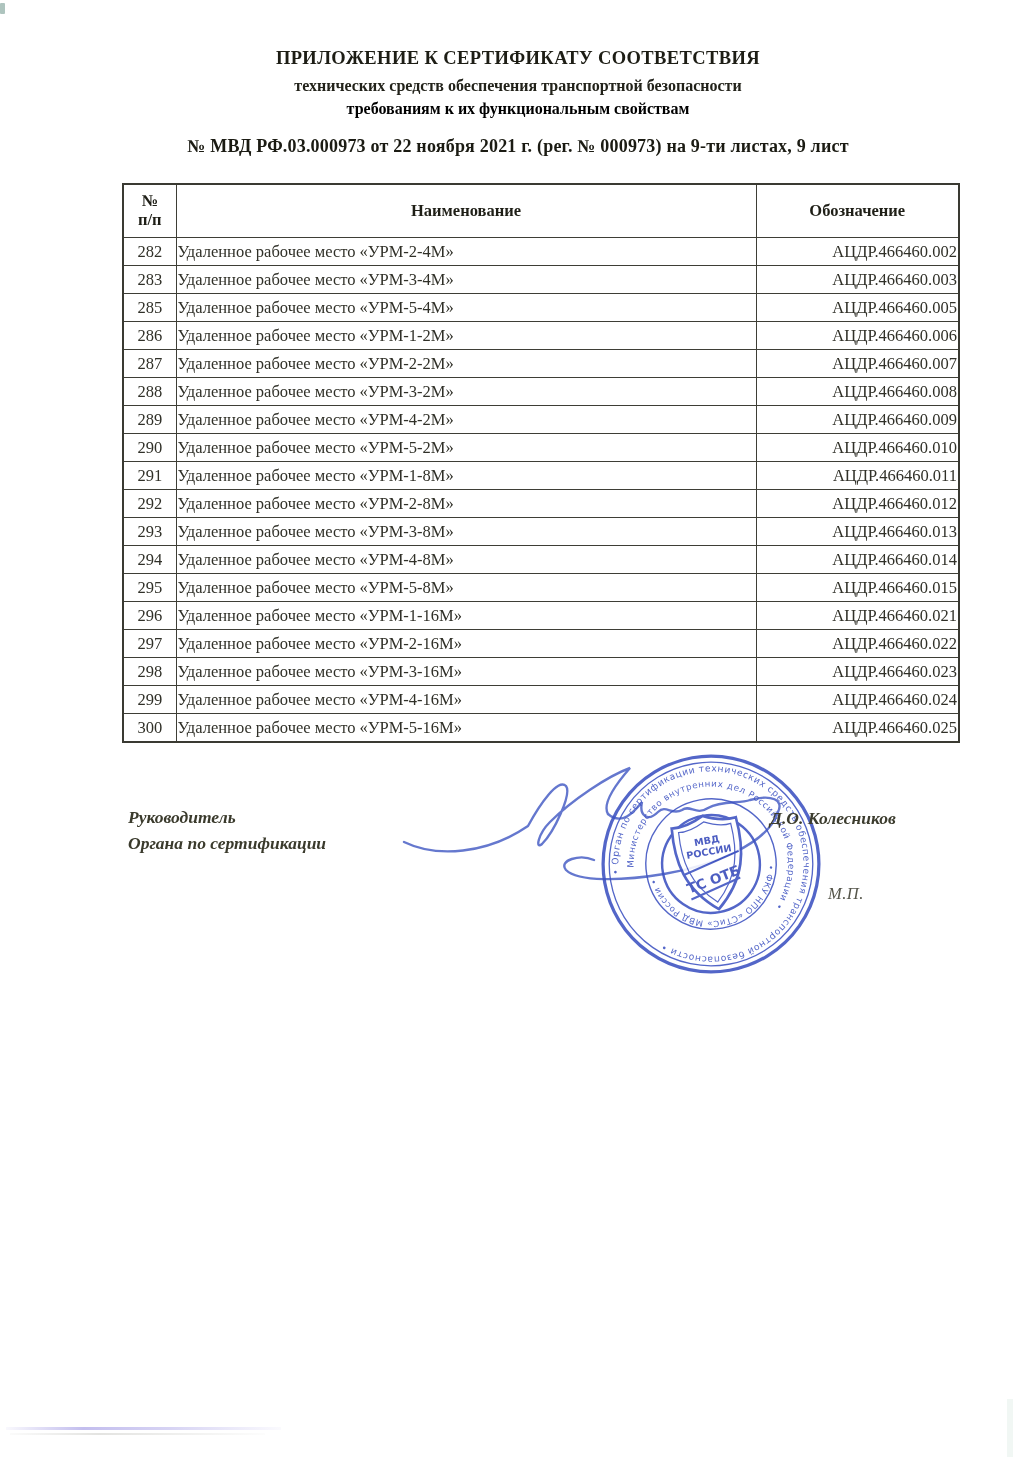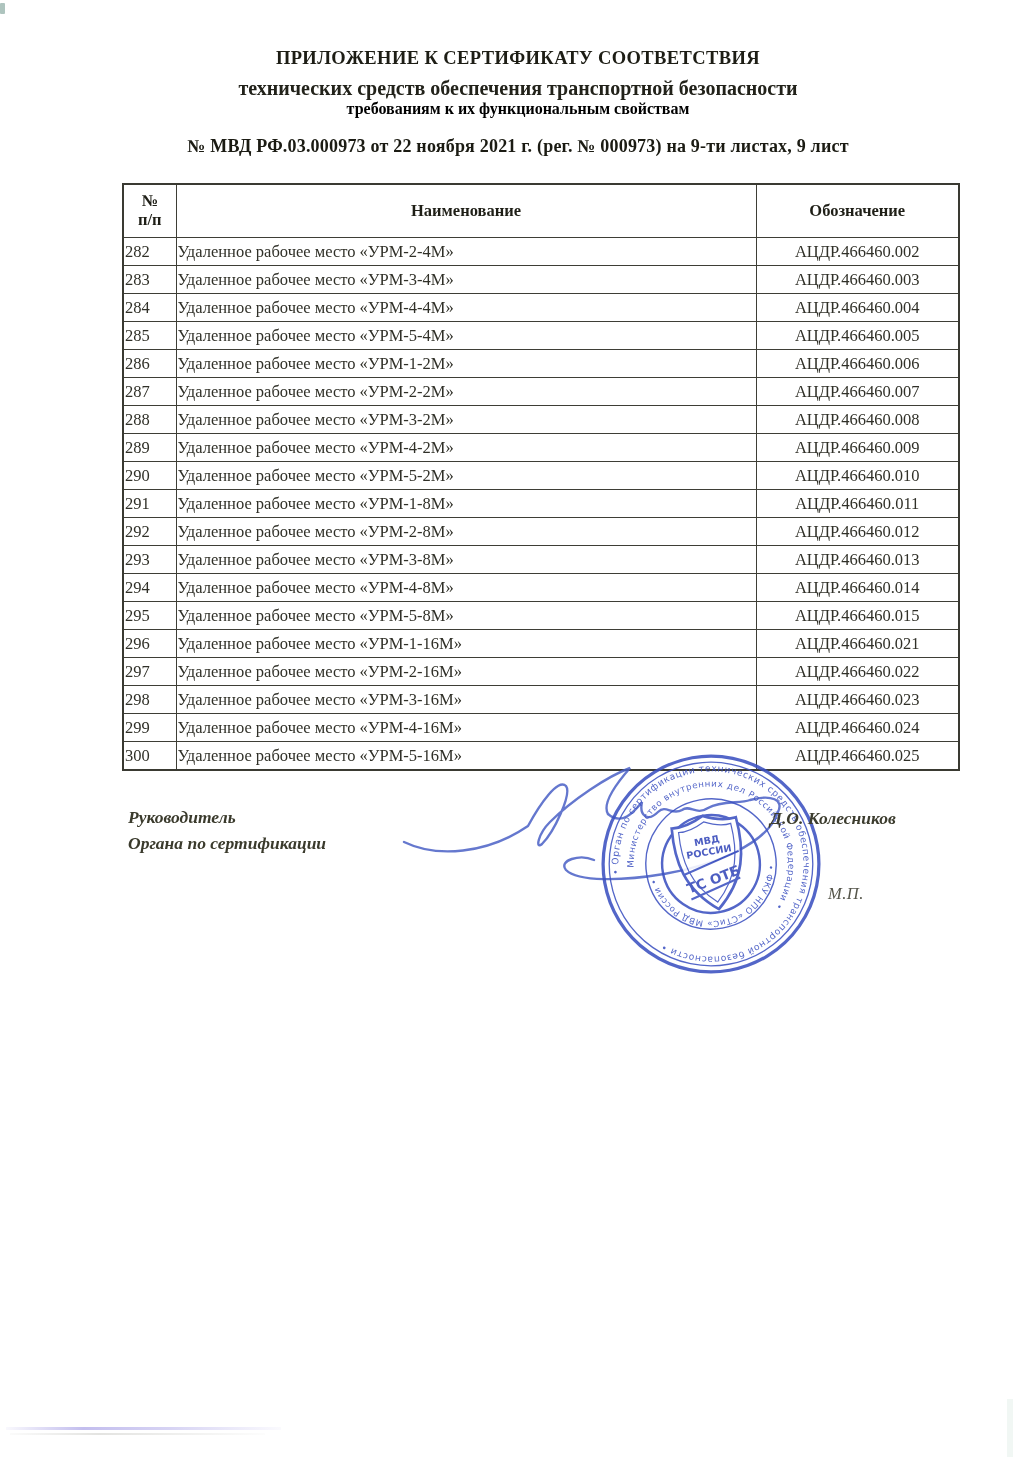--- a/index.html
+++ b/index.html
@@ -3,39 +3,39 @@
 <meta charset="utf-8">
 <style>
   html,body{margin:0;padding:0;}
   body{
     width:1024px;height:1457px;position:relative;background:#ffffff;
     font-family:"Liberation Serif", serif;color:#26261e;overflow:hidden;
   }
   .abs{position:absolute;}
   .center{left:12px;right:0;text-align:center;}
   .title-line1{top:48px;font-size:18.5px;font-weight:bold;letter-spacing:.4px;color:#1d1d15;}
-  .title-line2{top:77px;font-size:20px;font-weight:bold;color:#22221a;}
+  .title-line2{top:77px;font-size:16px;font-weight:bold;color:#22221a;}
   .title-line3{top:100px;font-size:16px;font-weight:bold;color:#000000;}
   .doc-number{top:136px;font-size:18px;font-weight:bold;color:#1b1b13;letter-spacing:.2px;}
 
   table.cert{
     position:absolute;left:122px;top:183px;width:836px;
     border-collapse:collapse;table-layout:fixed;
   }
   table.cert th, table.cert td{
     border:1.6px solid #3e3e36;
     font-family:"Liberation Serif", serif;
     overflow:hidden;white-space:nowrap;
   }
   table.cert{border:2px solid #3a3a32;}
   th{height:50px;font-size:16.5px;font-weight:bold;color:#1f1f17;text-align:center;line-height:1.15;}
   td{height:25px;font-size:16.5px;color:#303028;}
-  td.c-num{}
+  td.c-num{text-align:center;}
   td.c-name{text-align:left;}
-  td.c-des{text-align:center;}
+  td.c-des{text-align:right;}
 
   .sig-role{
     left:128px;top:804px;font-size:17.5px;font-weight:bold;font-style:italic;
     color:#3a3a2c;line-height:26px;
   }
   .signer-name{
     left:770px;top:808px;font-size:17.5px;font-weight:bold;font-style:italic;color:#3c3c2e;
   }
   .seal-mp{
     left:828px;top:884px;font-size:16.5px;font-style:italic;color:#55554a;letter-spacing:.5px;text-align:center;
@@ -91,25 +91,20 @@
     <td class="c-num">282</td>
     <td class="c-name">Удаленное рабочее место «УРМ-2-4М»</td>
     <td class="c-des">АЦДР.466460.002</td>
   </tr>
       <tr>
     <td class="c-num">283</td>
     <td class="c-name">Удаленное рабочее место «УРМ-3-4М»</td>
     <td class="c-des">АЦДР.466460.003</td>
   </tr>
       <tr>
-    <td class="c-num">284</td>
-    <td class="c-name">Удаленное рабочее место «УРМ-4-4М»</td>
-    <td class="c-des">АЦДР.466460.004</td>
-  </tr>
-      <tr>
     <td class="c-num">285</td>
     <td class="c-name">Удаленное рабочее место «УРМ-5-4М»</td>
     <td class="c-des">АЦДР.466460.005</td>
   </tr>
       <tr>
     <td class="c-num">286</td>
     <td class="c-name">Удаленное рабочее место «УРМ-1-2М»</td>
     <td class="c-des">АЦДР.466460.006</td>
   </tr>
       <tr>

